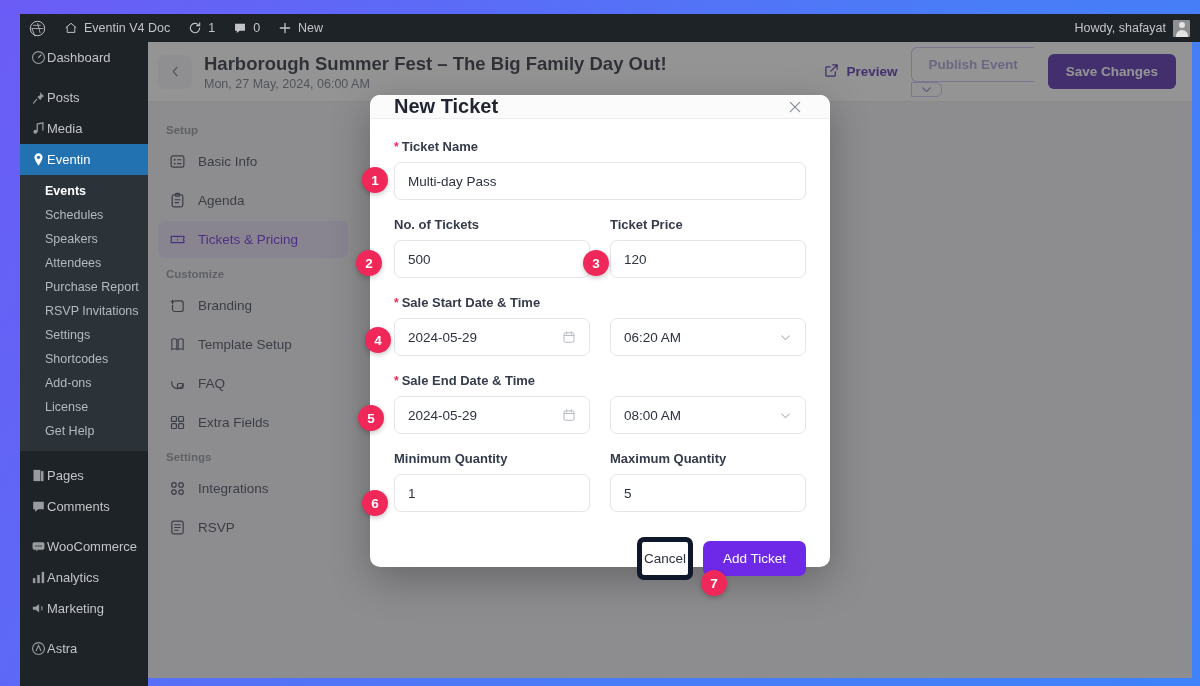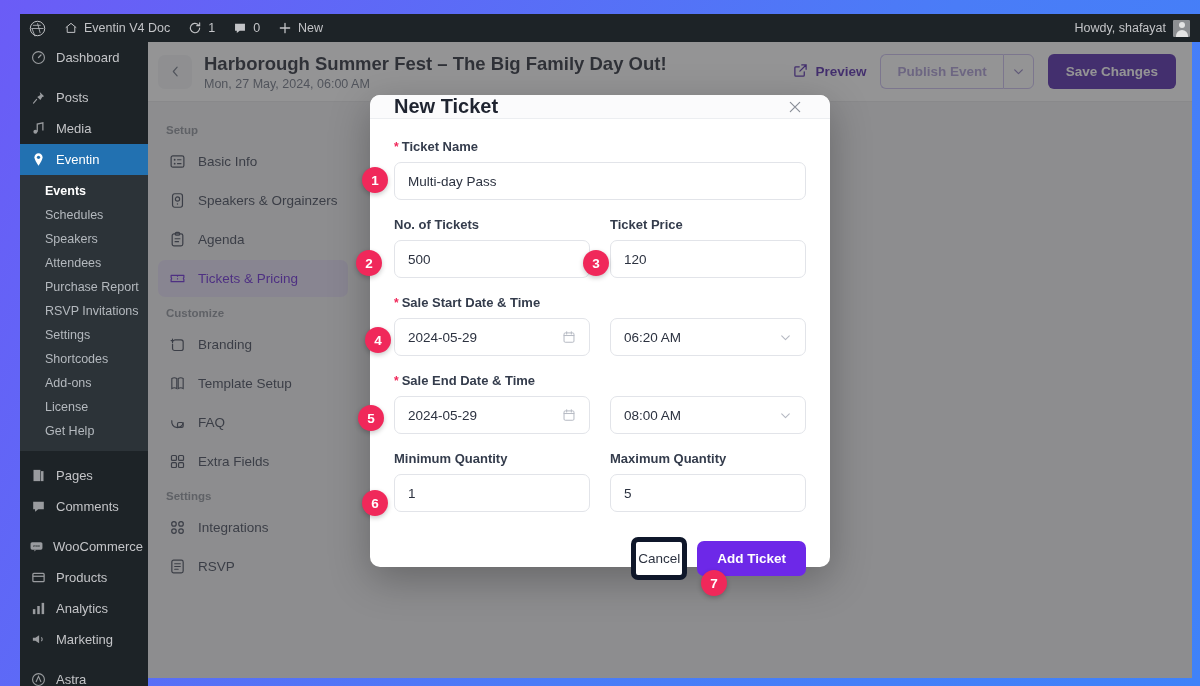--- a/index.html
+++ b/index.html
@@ -23,21 +23,21 @@
   .ab-right { margin-left: auto; display: flex; align-items: center; gap: 7px; padding-right: 10px; }
   .avatar-box { width: 17px; height: 17px; background: #8d8f92; border-radius: 1px; position: relative; overflow: hidden; }
   .avatar-box::before { content:""; position:absolute; width:6px;height:6px;border-radius:50%;background:#e3e3e3;left:5.5px;top:2.5px;}
   .avatar-box::after { content:""; position:absolute; width:12px;height:7px;border-radius:6px 6px 0 0;background:#e3e3e3;left:2.5px;top:10px;}
 
   
   .wpsidebar {
     position: absolute; left: 20px; top: 42px; width: 128px; bottom: 0;
     background: #1d2327; color: #c3c4c7; font-size: 13px;
   }
-  .wpmenu-item { display: flex; align-items: center; gap: 9px; padding: 8px 8px 8px 9px; color: #c3c4c7; position: relative; }
+  .wpmenu-item { display: flex; align-items: center; padding: 8px 8px 8px 9px; color: #c3c4c7; position: relative; }
   .wpmenu-item .mi-ico { width: 18px; display:flex; justify-content:center; align-items:center; opacity:.75; }
   .wpmenu-item.active { background: #2271b1; color: #fff; }
   .wpmenu-item.active .mi-ico { opacity: 1; }
   .wpmenu-item.active::after {
     content: ""; position: absolute; right: -8px; top: 50%; transform: translateY(-50%);
     border: 8px solid transparent; border-right-color: #f0f0f1; border-left: 0;
   }
   .wpsub { background: #2c3338; padding: 4px 0 8px 0; }
   .wpsub-item { padding: 5px 0 5px 25px; font-size: 12.5px; color: #b4b9be; }
   .wpsub-item.cur { color: #fff; font-weight: bold; }
@@ -54,21 +54,21 @@
   }
   .backbtn {
     width: 34px; height: 34px; border-radius: 7px; background: #f3f4f6;
     display: flex; align-items: center; justify-content: center; color: #6b7280; flex: none;
   }
   .ph-titles { margin-left: 12px; }
   .ph-title { font-size: 18.5px; font-weight: bold; color: #1f2430; line-height: 1.25; }
   .ph-sub { font-size: 12.5px; color: #6b7280; margin-top: 2px; }
   .ph-actions { margin-left: auto; display: flex; align-items: center; gap: 14px; }
   .preview-btn { display: flex; align-items: center; gap: 7px; font-size: 13.5px; font-weight: bold; color: #4c1fa8; }
-  .publish-group { display: flex; }
+  .publish-group { display: flex; flex-direction: column; }
   .publish-btn {
     border: 1px solid #c9bdf0; border-right: 0; background: #fff; color: #a99ad4;
     font-size: 13.5px; font-weight: bold; padding: 9px 16px; border-radius: 6px 0 0 6px;
   }
   .publish-caret {
     border: 1px solid #c9bdf0; background: #fff; color: #8b7bbf;
     width: 31px; border-radius: 0 6px 6px 0; display:flex;align-items:center;justify-content:center;
   }
   .save-btn {
     background: #4c1fa8; color: #fff; font-size: 13.5px; font-weight: bold;
@@ -128,21 +128,21 @@
   .fieldblock { margin-bottom: 17px; }
   .inp-ico { margin-left: auto; color: #b5b9c2; display: flex; align-items: center; }
 
   .modal-foot { padding: 8px 24px 22px 24px; display: flex; justify-content: flex-end; gap: 10px; align-items: center; }
   .btn-cancel {
     background: #fff; border: 5px solid #0f172a; border-radius: 7px;
     padding: 9px 2px; font-size: 13.5px; color: #2c3240;
   }
   .btn-add {
     background: #6d28e8; color: #fff; border-radius: 7px;
-    padding: 10px 20px; font-size: 13.5px; font-weight: bold;
+    padding: 10px 20px; font-size: 13.5px; font-weight: normal;
   }
 
   
   .badge {
     position: absolute; width: 26px; height: 26px; border-radius: 50%;
     background: #f0285a; color: #fff; font-size: 13.5px; font-weight: bold;
     display: flex; align-items: center; justify-content: center;
     box-shadow: 0 2px 5px rgba(0,0,0,.22); z-index: 40;
   }
 </style>
@@ -276,29 +276,20 @@
             <rect x="2.5" y="5" width="19" height="12" rx="2.5" fill="#c3c4c7"></rect>
             <path d="M9 17l-1 3 4-3z" fill="#c3c4c7"></path>
             <text x="12" y="13.5" font-size="6" text-anchor="middle" fill="#1d2327" font-family="Liberation Sans, sans-serif">woo</text>
           </svg>
       </span>
       <span>WooCommerce</span>
     </div>
     <div class="wpmenu-item">
       <span class="mi-ico">
         <svg width="15" height="15" viewBox="0 0 24 24">
-            <rect x="3" y="5.5" width="18" height="13" rx="1.5" fill="none" stroke="#c3c4c7" stroke-width="2"></rect>
-            <path d="M3 10h18" stroke="#c3c4c7" stroke-width="2"></path>
-          </svg>
-      </span>
-      <span>Products</span>
-    </div>
-    <div class="wpmenu-item">
-      <span class="mi-ico">
-        <svg width="15" height="15" viewBox="0 0 24 24">
             <rect x="3" y="13" width="4" height="8" fill="#c3c4c7"></rect>
             <rect x="10" y="8" width="4" height="13" fill="#c3c4c7"></rect>
             <rect x="17" y="3" width="4" height="18" fill="#c3c4c7"></rect>
           </svg>
       </span>
       <span>Analytics</span>
     </div>
     <div class="wpmenu-item">
       <span class="mi-ico">
         <svg width="15" height="15" viewBox="0 0 24 24">
@@ -362,30 +353,20 @@
         <div class="pn-item">
           <span class="pn-ico">
             <svg width="17" height="17" viewBox="0 0 24 24">
                 <rect x="3" y="4" width="18" height="16" rx="2.5" fill="none" stroke="#3a4152" stroke-width="1.7"></rect>
                 <circle cx="8" cy="9.5" r="1.3" fill="#3a4152"></circle>
                 <circle cx="8" cy="15" r="1.3" fill="#3a4152"></circle>
                 <path d="M12 9.5h5M12 15h5" stroke="#3a4152" stroke-width="1.5" stroke-linecap="round"></path>
               </svg>
           </span>
           <span>Basic Info</span>
-        </div>
-        <div class="pn-item">
-          <span class="pn-ico">
-            <svg width="17" height="17" viewBox="0 0 24 24">
-                <rect x="5" y="2.5" width="14" height="19" rx="3" fill="none" stroke="#3a4152" stroke-width="1.7"></rect>
-                <circle cx="12" cy="10" r="3" fill="none" stroke="#3a4152" stroke-width="1.7"></circle>
-                <circle cx="12" cy="17" r="1" fill="#3a4152"></circle>
-              </svg>
-          </span>
-          <span>Speakers &amp; Orgainzers</span>
         </div>
         <div class="pn-item">
           <span class="pn-ico">
             <svg width="17" height="17" viewBox="0 0 24 24">
                 <rect x="4.5" y="4" width="15" height="17" rx="2.5" fill="none" stroke="#3a4152" stroke-width="1.7"></rect>
                 <rect x="9" y="2" width="6" height="4" rx="1.5" fill="none" stroke="#3a4152" stroke-width="1.7"></rect>
                 <path d="M8.5 11h7M8.5 15h5" stroke="#3a4152" stroke-width="1.5" stroke-linecap="round"></path>
               </svg>
           </span>
           <span>Agenda</span>

